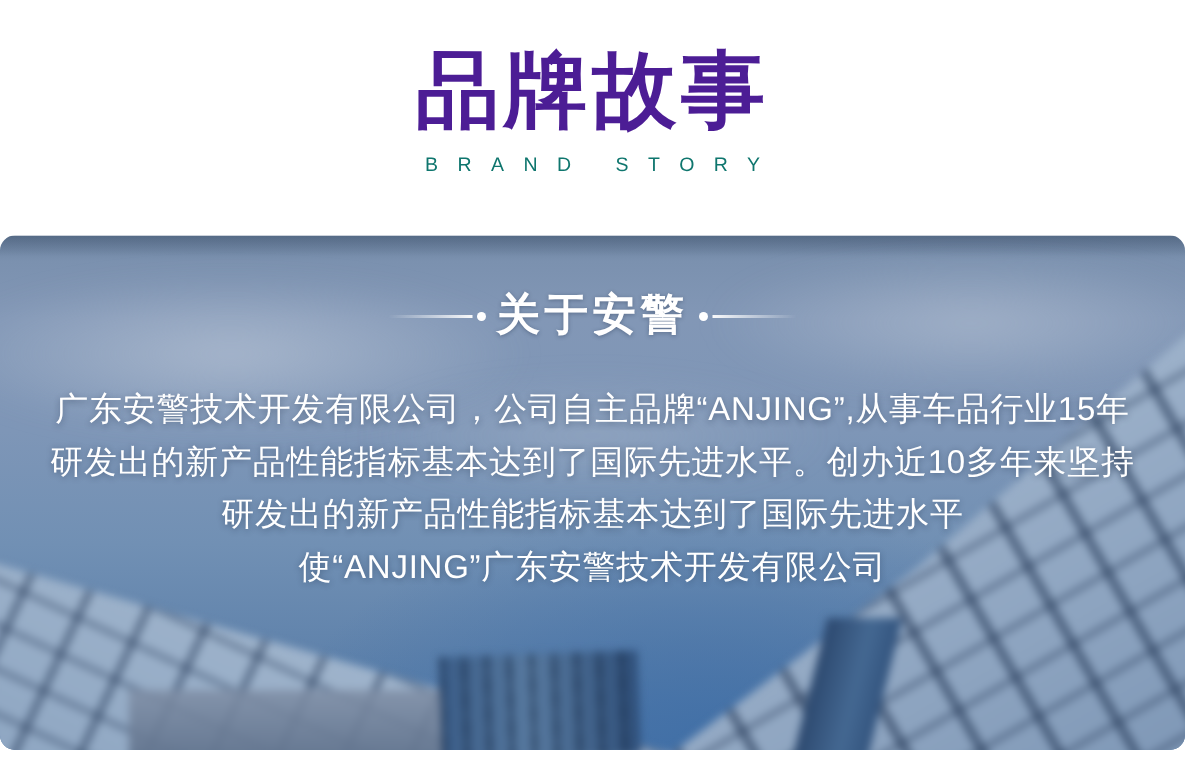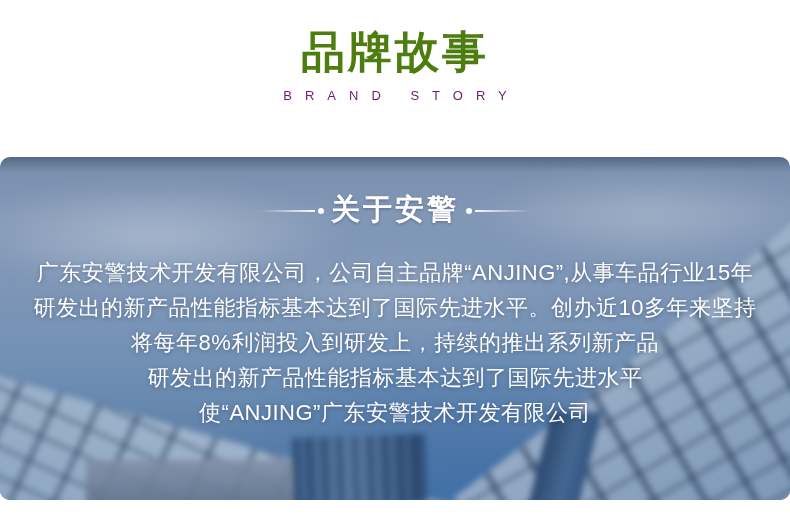--- a/index.html
+++ b/index.html
@@ -6,26 +6,26 @@
   body{
     width:790px;height:520px;overflow:hidden;background:#ffffff;
     font-family:"Liberation Sans","DejaVu Sans",sans-serif;
   }
   .page{position:relative;width:790px;height:520px;background:#ffffff;}
 
   
   .header{position:relative;width:100%;height:157px;text-align:center;background:#ffffff;}
   .page-title{
     margin:0;padding-top:26px;
-    font-size:44px;line-height:1.2;font-weight:bold;
-    color:#4d7c0f;letter-spacing:3px;
+    font-size:56px;line-height:1.2;font-weight:bold;
+    color:#4c1d95;letter-spacing:3px;
   }
   .page-subtitle{
     margin-top:9px;
-    font-size:13px;color:#701a75;
+    font-size:13px;color:#0f766e;
     letter-spacing:13px;text-indent:13px;
   }
 
   
   .hero{position:relative;width:790px;height:343px;overflow:hidden;border-radius:10px;}
   .hero-bg{
     position:absolute;inset:0;
     background:
       radial-gradient(ellipse 430px 250px at 60% 102%, rgba(64,111,167,0.95), rgba(64,111,167,0) 68%),
       linear-gradient(180deg,#69809d 0%,#7b91af 5%,#8297b6 16%,#7e96b7 38%,#7190b4 60%,#5f82ab 82%,#4f77a6 100%);
@@ -142,21 +142,20 @@
           </span>
         <span class="section-title">关于安警</span>
         <span class="divider divider-right">
             <span class="dot"></span>
           </span>
       </div>
 
       <div class="hero-paragraph">
         <div class="para-line">广东安警技术开发有限公司，公司自主品牌“ANJING”,从事车品行业15年</div>
         <div class="para-line">研发出的新产品性能指标基本达到了国际先进水平。创办近10多年来坚持</div>
-        <div class="para-line">将每年8%利润投入到研发上，持续的推出系列新产品</div>
         <div class="para-line">研发出的新产品性能指标基本达到了国际先进水平</div>
         <div class="para-line">使“ANJING”广东安警技术开发有限公司</div>
       </div>
     </div>
   </div>
 
   <div class="footer-space"></div>
 
 </div>
 

